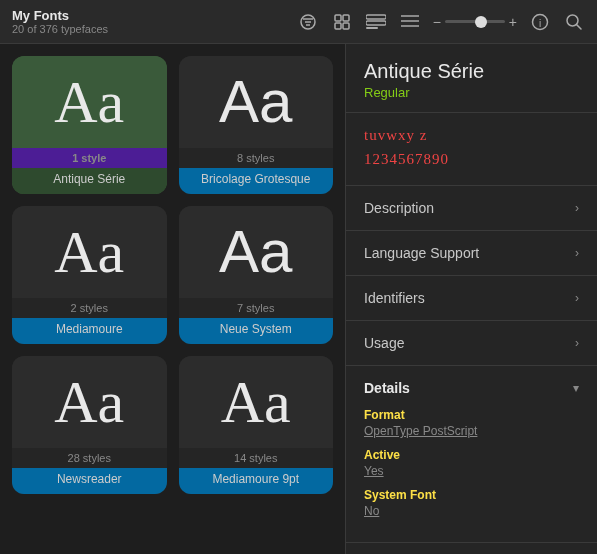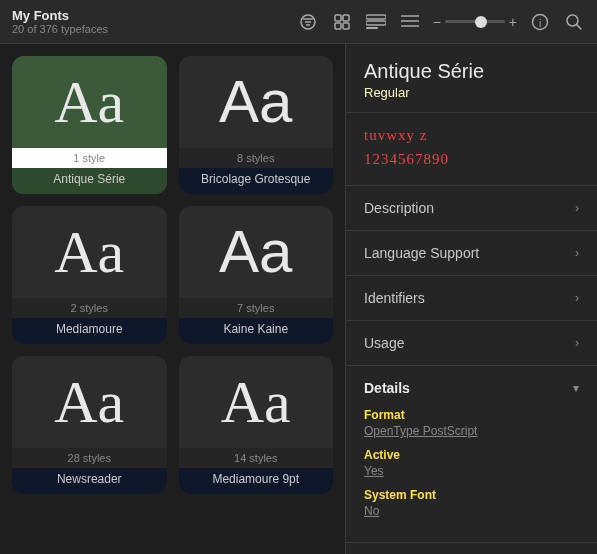--- a/index.html
+++ b/index.html
@@ -129,28 +129,29 @@
       line-height: 1;
     }
     .font-card-styles {
       text-align: center;
       font-size: 11px;
       color: #888;
       padding: 4px 8px;
       background: #252525;
     }
     .font-card.selected .font-card-styles {
-      background: #ffffff;
+      background: #4c1d95;
+      font-weight: bold;
     }
     .font-card-name {
       text-align: center;
       font-size: 12px;
       color: #ccc;
       padding: 4px 8px 8px;
-      background: #0f172a;
+      background: #0369a1;
     }
     .font-card.selected .font-card-name {
       background: #2e4a2e;
     }
 
     
     .font-details {
       flex: 1;
       background: #252525;
       border-left: 1px solid #3a3a3a;
@@ -164,21 +165,21 @@
       border-bottom: 1px solid #3a3a3a;
     }
     .font-details-name {
       font-size: 20px;
       font-weight: 500;
       color: #e8e8e8;
       margin-bottom: 2px;
     }
     .font-details-style {
       font-size: 13px;
-      color: #fef9c3;
+      color: #84cc16;
     }
 
     .font-preview-chars {
       padding: 10px 18px 14px;
       font-size: 15px;
       color: #ef4444;
       letter-spacing: 1px;
       border-bottom: 1px solid #3a3a3a;
       line-height: 1.6;
       font-family: 'Georgia', serif;
@@ -345,21 +346,21 @@
       <span class="font-card-preview-text">Aa</span>
     </div>
     <div class="font-card-styles">2 styles</div>
     <div class="font-card-name">Mediamoure</div>
   </div>
       <div class="font-card">
     <div class="font-card-preview font-neue-kaine">
       <span class="font-card-preview-text">Aa</span>
     </div>
     <div class="font-card-styles">7 styles</div>
-    <div class="font-card-name">Kaine Kaine</div>
+    <div class="font-card-name">Neue System</div>
   </div>
       <div class="font-card">
     <div class="font-card-preview font-newsreader">
       <span class="font-card-preview-text">Aa</span>
     </div>
     <div class="font-card-styles">28 styles</div>
     <div class="font-card-name">Newsreader</div>
   </div>
       <div class="font-card">
     <div class="font-card-preview font-newsreader-9pt">

